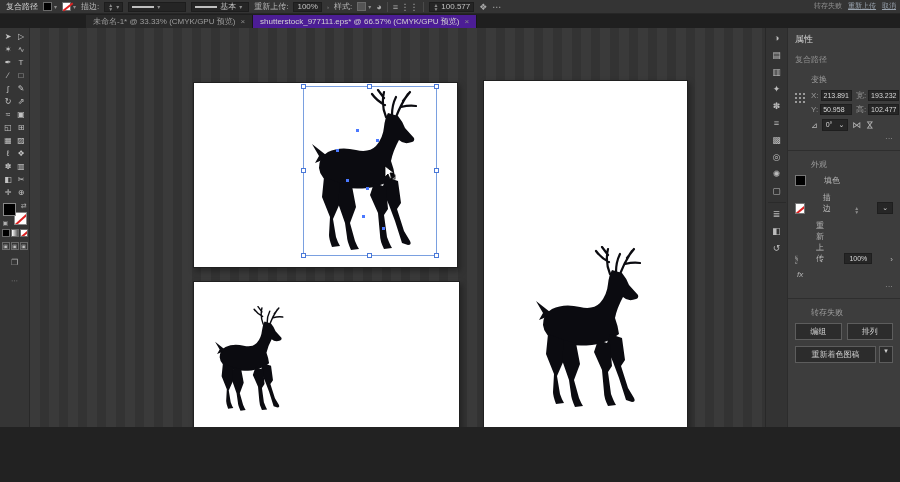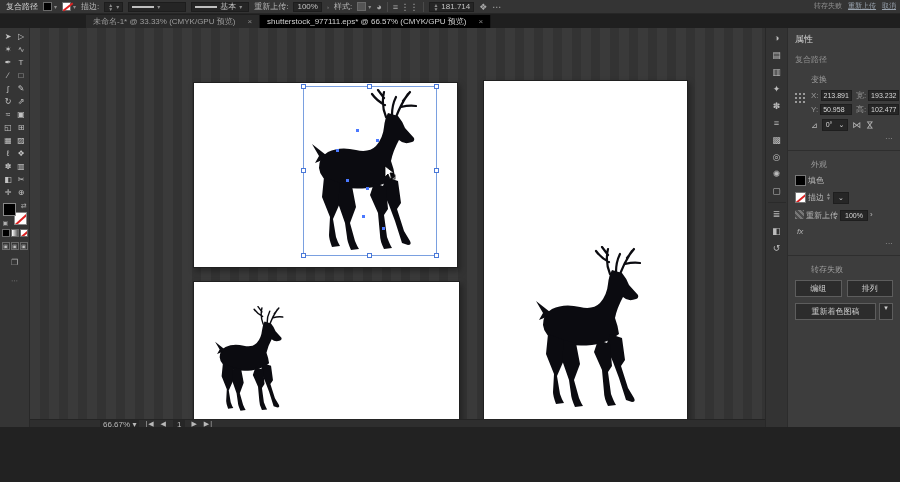--- a/index.html
+++ b/index.html
@@ -27,23 +27,23 @@
   .brushline { display:inline-block; width:22px; height:2px; background:#bfbfbf; }
   .cb-icon { color:#a8a8a8; font-size:9px; }
   .cb-sep { width:1px; height:10px; background:#4a4a4a; }
   .cb-group { display:flex; align-items:center; gap:2px; }
   .overlay-links { position:absolute; right:4px; top:1px; font-size:7px; color:#8f8f8f; z-index:9; }
   .overlay-links .link { color:#9aa4b0; text-decoration:underline; margin-left:4px; }
 
   
   .tab-bar { height:14px; background:#1f1f1f; display:flex; align-items:flex-end; padding-left:86px;
              flex:0 0 auto; font-size:8px; }
-  .tab { height:13px; display:flex; align-items:center; gap:12px; padding:0 7px; color:#9d9d9d;
+  .tab { height:13px; display:flex; align-items:center; gap:5px; padding:0 7px; color:#9d9d9d;
          background:#2a2a2a; border-right:1px solid #171717; }
-  .tab.active { background:#000000; color:#d2d2d2; }
+  .tab.active { background:#4c1d95; color:#d2d2d2; }
   .tab-close { font-size:8px; color:#8a8a8a; }
 
   
   .main { flex:1; display:flex; min-height:0; }
 
   
   .toolbar { width:30px; background:#353535; border-right:1px solid #282828; flex:0 0 auto;
              display:flex; flex-direction:column; align-items:center; padding-top:2px; }
   .tools { display:grid; grid-template-columns:13px 13px; }
   .tool { width:13px; height:13px; display:flex; align-items:center; justify-content:center;
@@ -115,21 +115,21 @@
   .field .lab { color:#9a9a9a; }
   .input { background:#262626; border:1px solid #1e1e1e; color:#d8d8d8; padding:1px 2px;
            flex:1; min-width:0; font-size:7px; }
   .rot-row { display:flex; align-items:center; gap:4px; margin-top:4px; }
   .rot-dd { background:#262626; border:1px solid #1e1e1e; padding:1px 3px; display:flex; gap:6px;
             color:#d8d8d8; font-size:7px; }
   .flip { color:#b5b5b5; font-size:9px; }
   .flip.v { display:inline-block; transform:rotate(90deg); }
   .more-dots { text-align:right; color:#8f8f8f; margin-top:3px; }
   .hr { height:1px; background:#2e2e2e; margin:7px -7px; }
-  .ap-row { display:flex; align-items:flex-start; gap:2px; margin-bottom:6px; }
+  .ap-row { display:flex; align-items:flex-end; gap:18px; margin-bottom:6px; }
   .ap-swatch { width:11px; height:11px; border:1px solid #777; }
   .ap-swatch.fill { background:#000; }
   .ap-swatch.none { background:#fff; position:relative; overflow:hidden; }
   .ap-swatch.none::after { content:""; position:absolute; left:-2px; top:4px; width:16px; height:2px;
                            background:#d22; transform:rotate(-40deg); }
   .checker { width:9px; height:9px;
              background:repeating-linear-gradient(45deg,#777 0 2px,#4a4a4a 2px 4px); }
   .op-box { background:#262626; border:1px solid #1e1e1e; padding:1px 4px; color:#d8d8d8; font-size:7px; }
   .fx { font-style:italic; color:#b5b5b5; margin:2px 0 0 2px; }
   .qa-btn { background:#2c2c2c; border:1px solid #5d5d5d; color:#cfcfcf; padding:2px 0;
@@ -178,21 +178,21 @@
     <span class="cb-group">
       <span class="swatch" style="background:#555"></span>
       <span class="dd-caret">▾</span>
     </span>
     <span class="cb-icon">◕</span>
     <span class="cb-sep"></span>
     <span class="cb-icon">≡ ⋮⋮</span>
     <span class="cb-sep"></span>
     <span class="cb-box">
       <span class="stepper">▲<br>▼</span>
-      <span>181.714</span>
+      <span>100.577</span>
     </span>
     <span class="cb-icon">❖</span>
     <span class="cb-icon">⋯</span>
   </div>
 
   <div class="overlay-links">
     <span>转存失败</span>
     <span class="link">重新上传</span>
     <span class="link">取消</span>
   </div>
@@ -303,31 +303,20 @@
       </div>
 
       <div class="artboard" style="left:163px; top:253px; width:267px; height:157px;">
         <svg class="deer" style="left:17px; top:24px;" width="83" height="106" viewBox="0 0 127 163">
             <use href="#deer-sym"></use>
           </svg>
       </div>
 
       <div class="artifact"></div>
 
-      <div class="status-bar">
-        <span class="sb-zoom">
-          <span>66.67%</span>
-          <span>▾</span>
-        </span>
-        <span class="sb-nav">|◀</span>
-        <span class="sb-nav">◀</span>
-        <span class="sb-field">1</span>
-        <span class="sb-nav">▶</span>
-        <span class="sb-nav">▶|</span>
-      </div>
     </div>
 
     <div class="dock-strip" id="dock">
         <span class="dock-icon">◑</span>
         <span class="dock-icon">▤</span>
         <span class="dock-icon">▥</span>
         <span class="dock-icon">✦</span>
         <span class="dock-icon">✽</span>
         <span class="dock-icon">≡</span>
         <span class="dock-icon">▩</span>

